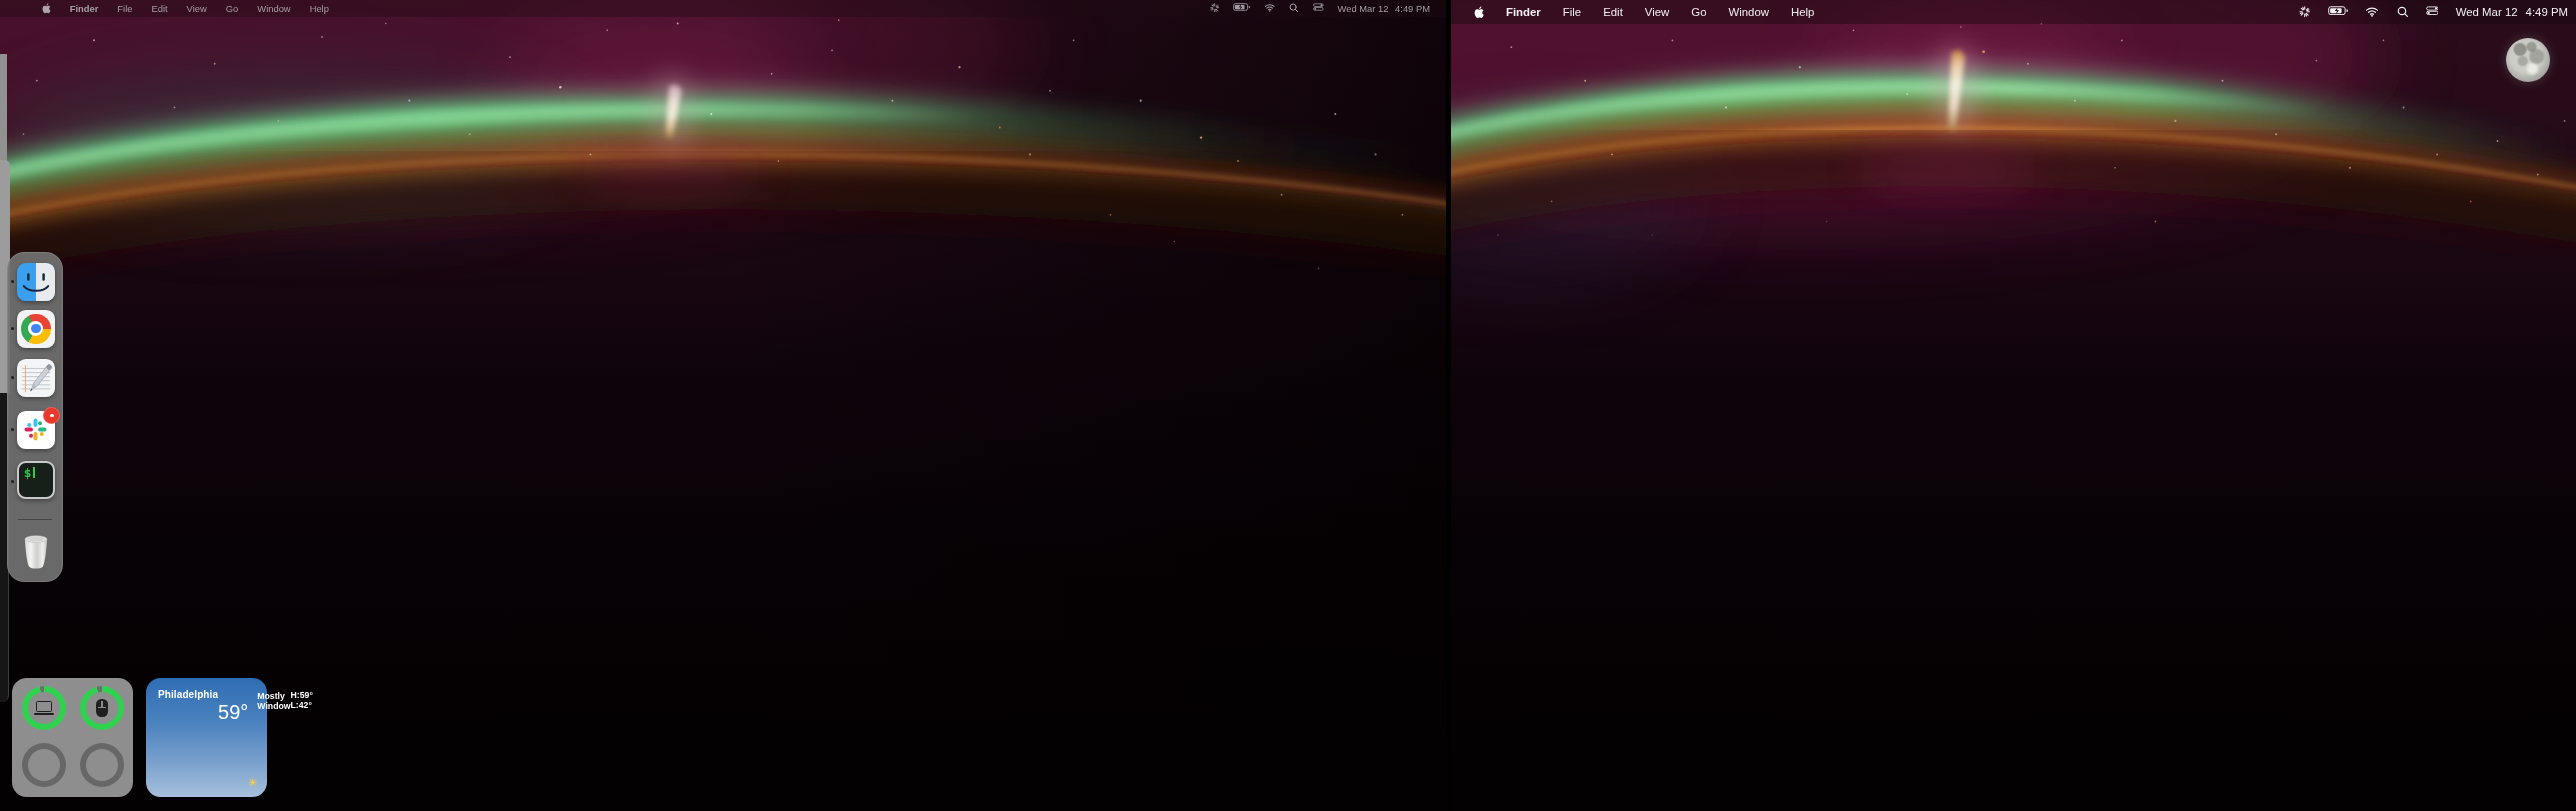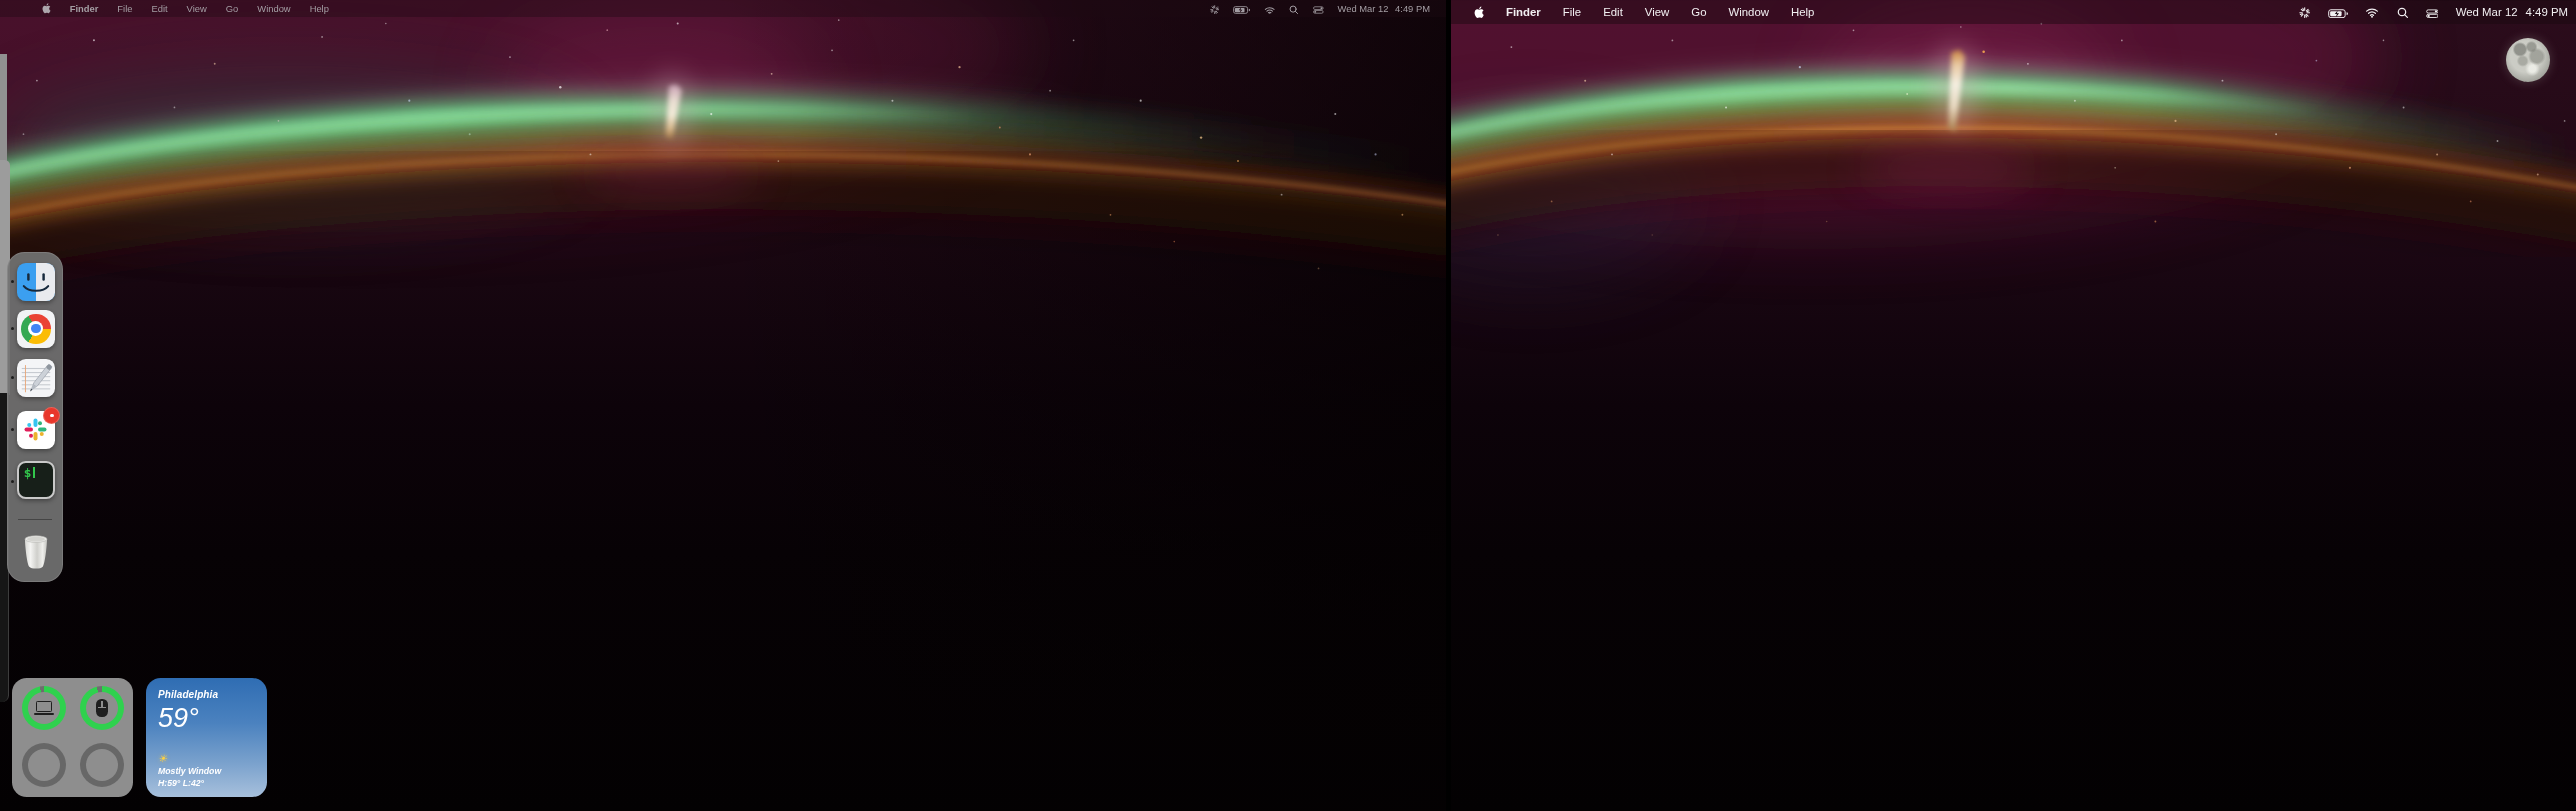--- a/index.html
+++ b/index.html
@@ -18,21 +18,21 @@
   #display-left  .menubar { height:17.4px; background:rgba(28,10,18,.38); color:#a49ea4; font-size:9.4px; padding:0 16px 0 42px; }
   #display-right .menubar { height:24px; background:rgba(24,8,16,.45); color:#f2f0f2; font-size:11.4px; padding:0 8px 0 23px; }
   .menu-left { display:flex; align-items:center; }
   #display-left  .menu-left { gap:19px; }
   #display-right .menu-left { gap:22px; }
   .menu-item { white-space:nowrap; cursor:default; }
   .menu-app { font-weight:700; }
   .apple-logo svg { display:block; }
   #display-left  .apple-logo svg { width:8.7px; height:10.7px; fill:#aca6ac; }
   #display-right .apple-logo svg { width:10px; height:12.7px; fill:#ffffff; }
-  .menu-right { margin-left:auto; display:flex; align-items:flex-end; }
+  .menu-right { margin-left:auto; display:flex; align-items:flex-start; }
   #display-left  .menu-right { gap:14px; }
   #display-right .menu-right { gap:17.4px; }
   .status-icon svg { display:block; stroke:currentColor; }
   .clock { display:flex; white-space:nowrap; }
   #display-left  .clock { gap:6.7px; }
   #display-right .clock { gap:8px; }
 
   
   .edge-strip { position:absolute; z-index:5; }
   #strip-light-a { left:0; top:54px;  width:7.4px; height:109px; background:#919191; }
@@ -85,23 +85,23 @@
   .glyph-laptop { position:relative; width:20px; height:14px; }
   .glyph-laptop .lid { position:absolute; left:2px; top:0; width:16px; height:10.7px;
     border:1.7px solid #1f1f1f; border-radius:1.3px; background:transparent; }
   .glyph-laptop .base { position:absolute; left:0; bottom:0; width:20px; height:2.3px; background:#1f1f1f; border-radius:1px; }
   .glyph-mouse { position:relative; width:11.4px; height:17.4px; background:#1f1f1f; border-radius:5.4px; }
   .glyph-mouse::before { content:""; position:absolute; left:50%; top:1.3px; width:1.3px; height:6px; margin-left:-0.7px; background:#8e8e8e; }
   .glyph-mouse::after  { content:""; position:absolute; left:1.3px; right:1.3px; top:7.4px; height:1.3px; background:#8e8e8e; }
 
   #widget-weather { left:146px; top:678px; width:121px; height:119px; padding:10.7px 10.7px 9.4px 12px;
     background:linear-gradient(180deg, #2f6db3 0%, #4b82bf 38%, #7ba2cd 72%, #a7c0dc 100%);
-    color:#fff; display:flex; flex-direction:column;font-style:italic; }
+    color:#fff; display:flex; flex-direction:row; }
   .weather-city { font-size:10px; font-weight:700; letter-spacing:0.1px; }
-  .weather-temp { font-size:27px; font-weight:300; line-height:1.08; margin-top:4px; }
+  .weather-temp { font-size:20px; font-weight:300; line-height:1.08; margin-top:13px; }
   .weather-cond-icon { font-size:10px; color:#ffd23f; margin-top:auto; text-shadow:0 0 4px rgba(255,200,60,.8); }
   .weather-cond { font-size:8.7px; font-weight:700; margin-top:2px; }
   .weather-hl   { font-size:8.7px; font-weight:700; margin-top:1.3px; }
 
   
   .moon { position:absolute; left:1055px; top:38px; width:44px; height:44px; border-radius:50%; z-index:15;
     background:
       radial-gradient(circle at 32% 26%, rgba(96,98,92,.55) 0 5.4px,  rgba(96,98,92,0) 7.4px),
       radial-gradient(circle at 58% 20%, rgba(104,106,99,.5) 0 4px,  rgba(104,106,99,0) 6px),
       radial-gradient(circle at 70% 42%, rgba(112,114,106,.45) 0 6px, rgba(112,114,106,0) 8.7px),

